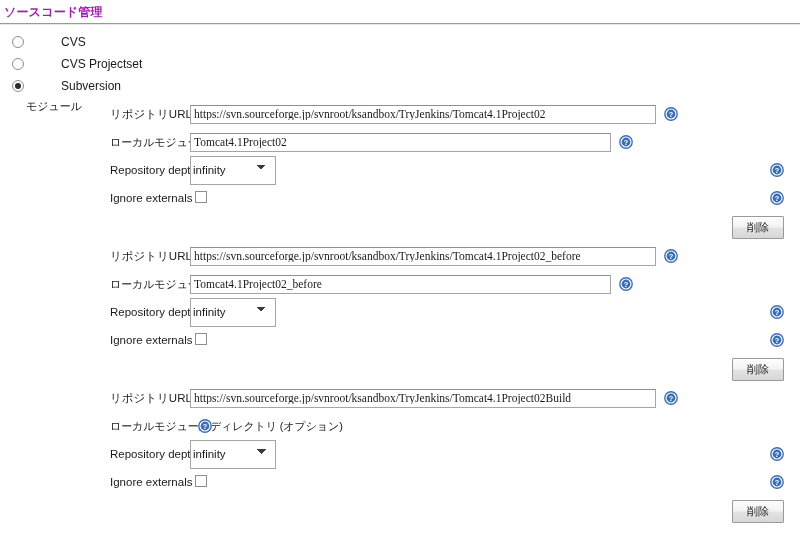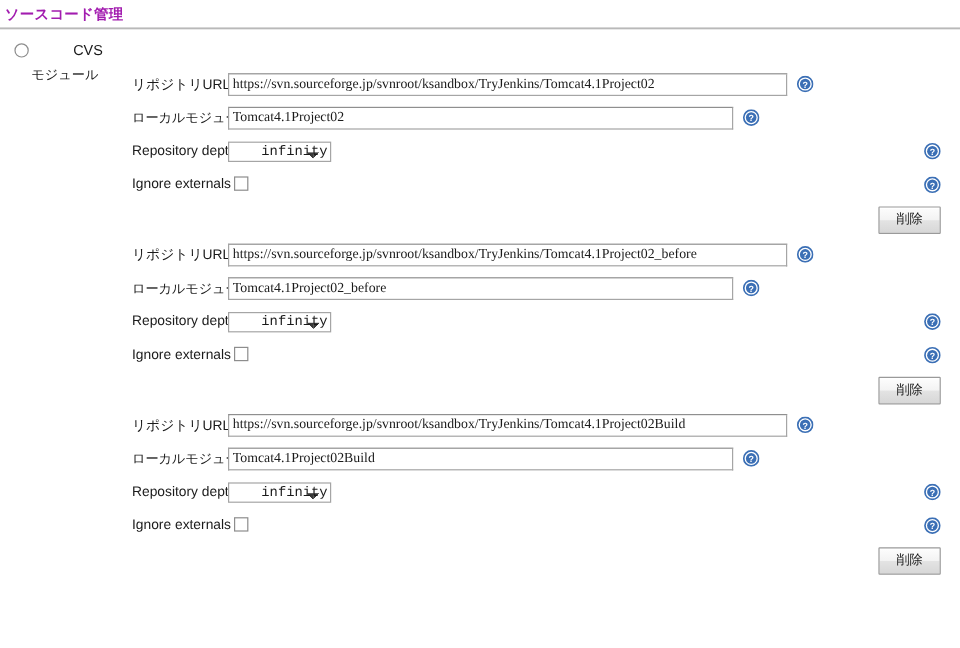--- a/index.html
+++ b/index.html
@@ -124,40 +124,39 @@
     font-size: 11.5px;
     color: #1a1a1a;
     padding: 1px 3px;
     outline: none;
   }
   input.url-input { width: 466px; }
   input.dir-input { width: 421px; }
 
   select.depth-select {
     width: 86px;
-    height: 17px;
+    height: 29px;
     box-sizing: border-box;
     border: 1px solid #a5a5a5;
     background: #ffffff;
-    font-family: Liberation Mono, monospace;
+    font-family: Liberation Sans, sans-serif;
     font-size: 11.5px;
     color: #1a1a1a;
     padding: 1px 2px;
     -webkit-appearance: none;
     -moz-appearance: none;
     appearance: none;
     background-image:
       linear-gradient(45deg, transparent 50%, #3a3a3a 50%),
       linear-gradient(135deg, #3a3a3a 50%, transparent 50%);
     background-position:
       calc(100% - 14px) 8px,
       calc(100% - 9px) 8px;
     background-size: 5px 5px, 5px 5px;
     background-repeat: no-repeat;
-    text-align: right;
   }
 
   .checkbox {
     width: 12px;
     height: 12px;
     border: 1px solid #8d8d8d;
     background: #ffffff;
     box-sizing: border-box;
     display: inline-block;
   }
@@ -207,21 +206,29 @@
 </div>
 <hr class="section-rule">
 
 <div class="scm-choices">
 
   <div class="radio-row">
     <span class="radio"></span>
     <span class="radio-label">CVS</span>
   </div>
 
-
+  <div class="radio-row">
+    <span class="radio"></span>
+    <span class="radio-label">CVS Projectset</span>
+  </div>
+
+  <div class="radio-row">
+    <span class="radio checked"></span>
+    <span class="radio-label">Subversion</span>
+  </div>
 
   <div class="module-label">モジュール</div>
 </div>
 
 <div class="locations" id="locations-root">
     <div class="location-block">
       <div class="field-row">
         <div class="field-label">リポジトリURL</div>
         <div class="field-control">
           <input class="text-input url-input" type="text" value="https://svn.sourceforge.jp/svnroot/ksandbox/TryJenkins/Tomcat4.1Project02" style="">
@@ -353,21 +360,20 @@
               <circle cx="7" cy="7" r="6.2" fill="none" stroke="#3b6fb5" stroke-width="1.4"></circle>
               <circle cx="7" cy="7" r="4.4" fill="#3b6fb5"></circle>
               <text x="7" y="10.1" text-anchor="middle" font-family="Liberation Sans, sans-serif" font-size="7.4" font-weight="bold" fill="#ffffff">?</text>
             </svg>
           </span>
         </div>
       </div>
       <div class="field-row">
         <div class="field-label tight">ローカルモジュールディレクトリ (オプション)</div>
         <div class="field-control">
-          <input class="text-input dir-input" type="text" value="Tomcat4.1Project02Build" style="">
           <span class="help-icon">
             <svg width="14" height="14" viewBox="0 0 14 14">
               <circle cx="7" cy="7" r="6.5" fill="#ffffff"></circle>
               <circle cx="7" cy="7" r="6.2" fill="none" stroke="#3b6fb5" stroke-width="1.4"></circle>
               <circle cx="7" cy="7" r="4.4" fill="#3b6fb5"></circle>
               <text x="7" y="10.1" text-anchor="middle" font-family="Liberation Sans, sans-serif" font-size="7.4" font-weight="bold" fill="#ffffff">?</text>
             </svg>
           </span>
         </div>
       </div>

